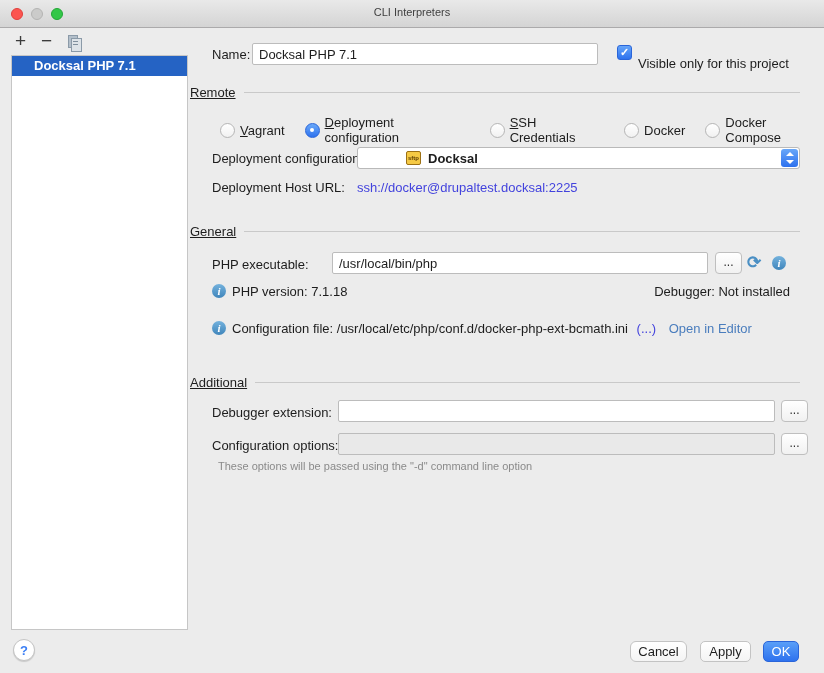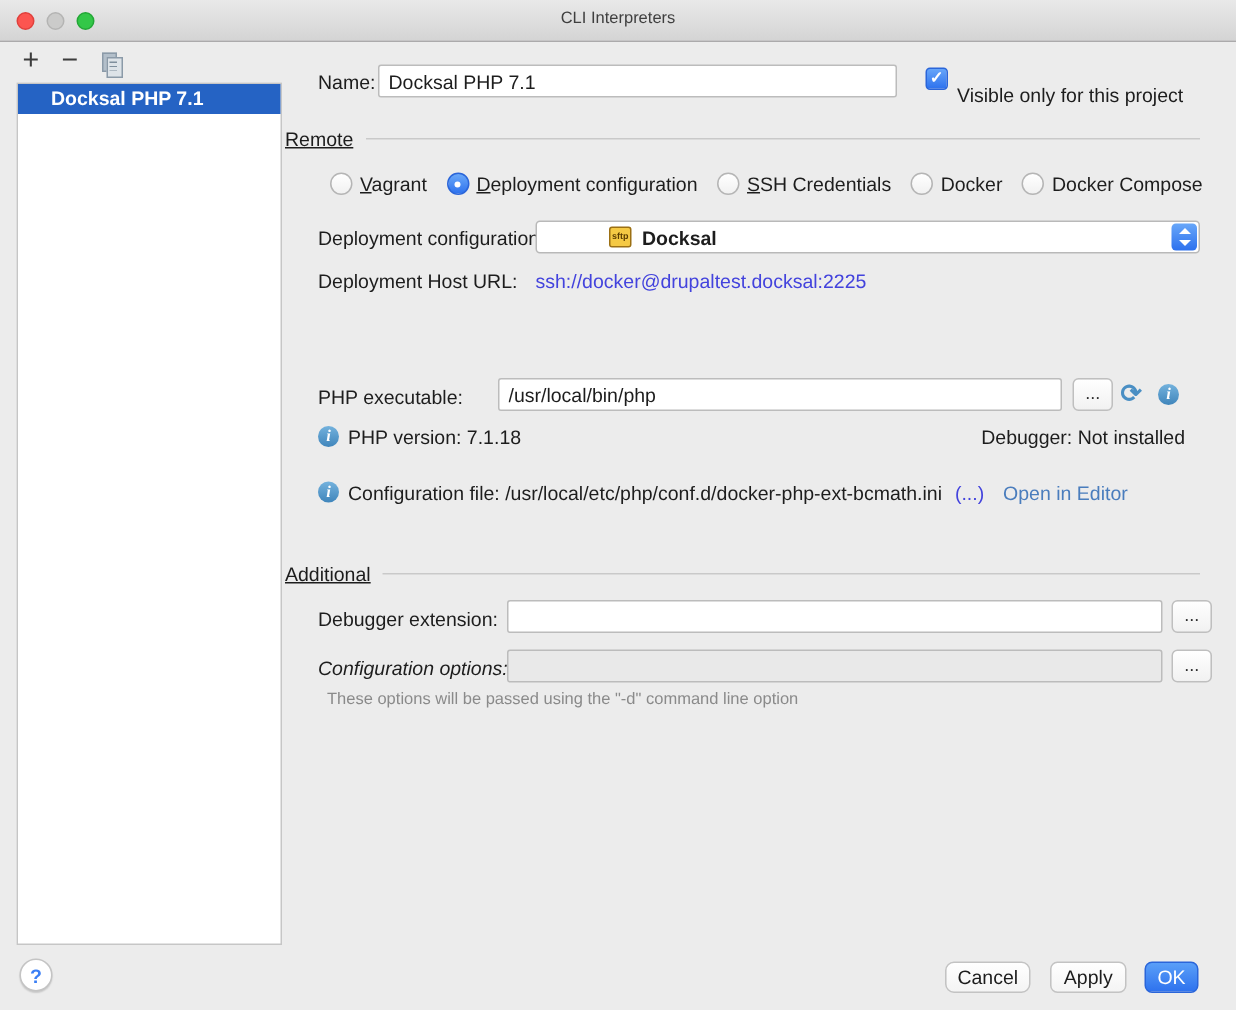--- a/index.html
+++ b/index.html
@@ -60,21 +60,21 @@
     border:1px solid #bcbcbc; border-radius:2px;
     font-family:"Liberation Sans", sans-serif; font-size:13px; color:#1d1d1d;
     padding:0 6px; outline:none;
   }
   .tfield:disabled, .tfield.disabled { background:#e9e9e9; color:#7c7c7c; }
 
   .sep { position:absolute; display:flex; align-items:center; height:18px;text-decoration:underline; }
   .sep-line { flex:1; border-top:1px solid #c9c9c9; margin-left:8px; }
 
   
-  .radio-row { position:absolute; left:32px; top:87px; display:flex; gap:13px; align-items:center; }
+  .radio-row { position:absolute; left:32px; top:87px; display:flex; gap:20px; align-items:center; }
   .radio-item { display:flex; align-items:center; gap:5px; }
   .radio {
     width:15px; height:15px; border-radius:50%;
     background:linear-gradient(#ffffff,#f1f1f1); border:1px solid #b5b5b5;
     position:relative; flex:0 0 auto;
   }
   .radio.on { background:linear-gradient(#6aa9f9,#2e72ee); border:1px solid #2a65d9; }
   .radio.on::after { content:""; position:absolute; left:4.5px; top:4.5px; width:4px; height:4px;
     border-radius:50%; background:#ffffff; }
   .mnemonic::first-letter { text-decoration:underline; }
@@ -200,20 +200,24 @@
   <span class="row lbl" style="left:24px; top:123px;">Deployment configuration:</span>
   <div class="combo" style="left:169px; top:119px; width:443px;">
     <span class="sftp-icon">sftp</span>
     <span class="combo-text">Docksal</span>
     <span class="combo-stepper"></span>
   </div>
 
   <span class="row lbl" style="left:24px; top:152px;">Deployment Host URL:</span>
   <span class="row link-url" style="left:169px; top:152px;">ssh://docker@drupaltest.docksal:2225</span>
 
+  <div class="sep" style="left:2px; top:194px; width:610px;">
+    <span>General</span>
+    <span class="sep-line"></span>
+  </div>
 
   <span class="row lbl" style="left:24px; top:229px;">PHP executable:</span>
   <input class="tfield" style="left: 144px; top: 224px; width: 376px;" value="/usr/local/bin/php">
   <span class="browse-btn" style="left:527px; top:224px;">...</span>
   <span class="refresh-icon" style="left:559px; top:225px;">⟳</span>
   <span class="info-icon" style="left:584px; top:228px;">i</span>
 
   <span class="info-icon" style="left:24px; top:256px;">i</span>
   <span class="row lbl" style="left:44px; top:256px;">PHP version: 7.1.18</span>
   <span class="row lbl" style="top:256px; right:34px;">Debugger: Not installed</span>
@@ -227,21 +231,21 @@
 
   <div class="sep" style="left:2px; top:345px; width:610px;">
     <span>Additional</span>
     <span class="sep-line"></span>
   </div>
 
   <span class="row lbl" style="left:24px; top:377px;">Debugger extension:</span>
   <input class="tfield" style="left: 150px; top: 372px; width: 437px;" value="">
   <span class="browse-btn" style="left:593px; top:372px;">...</span>
 
-  <span class="row lbl" style="left:24px; top:410px;font-style:italic;">Configuration options:</span>
+  <span class="row lbl" style="left:24px; top:410px;">Configuration options:</span>
   <input class="tfield disabled" disabled="" style="left: 150px; top: 405px; width: 437px;" value="">
   <span class="browse-btn" style="left:593px; top:405px;">...</span>
 
   <span class="row hint" style="left:30px; top:432px;">These options will be passed using the "-d" command line option</span>
 </div>
 
 <span class="help-btn">?</span>
 <button class="footer-btn btn-cancel">Cancel</button>
 <button class="footer-btn btn-apply">Apply</button>
 <button class="footer-btn btn-ok">OK</button>

